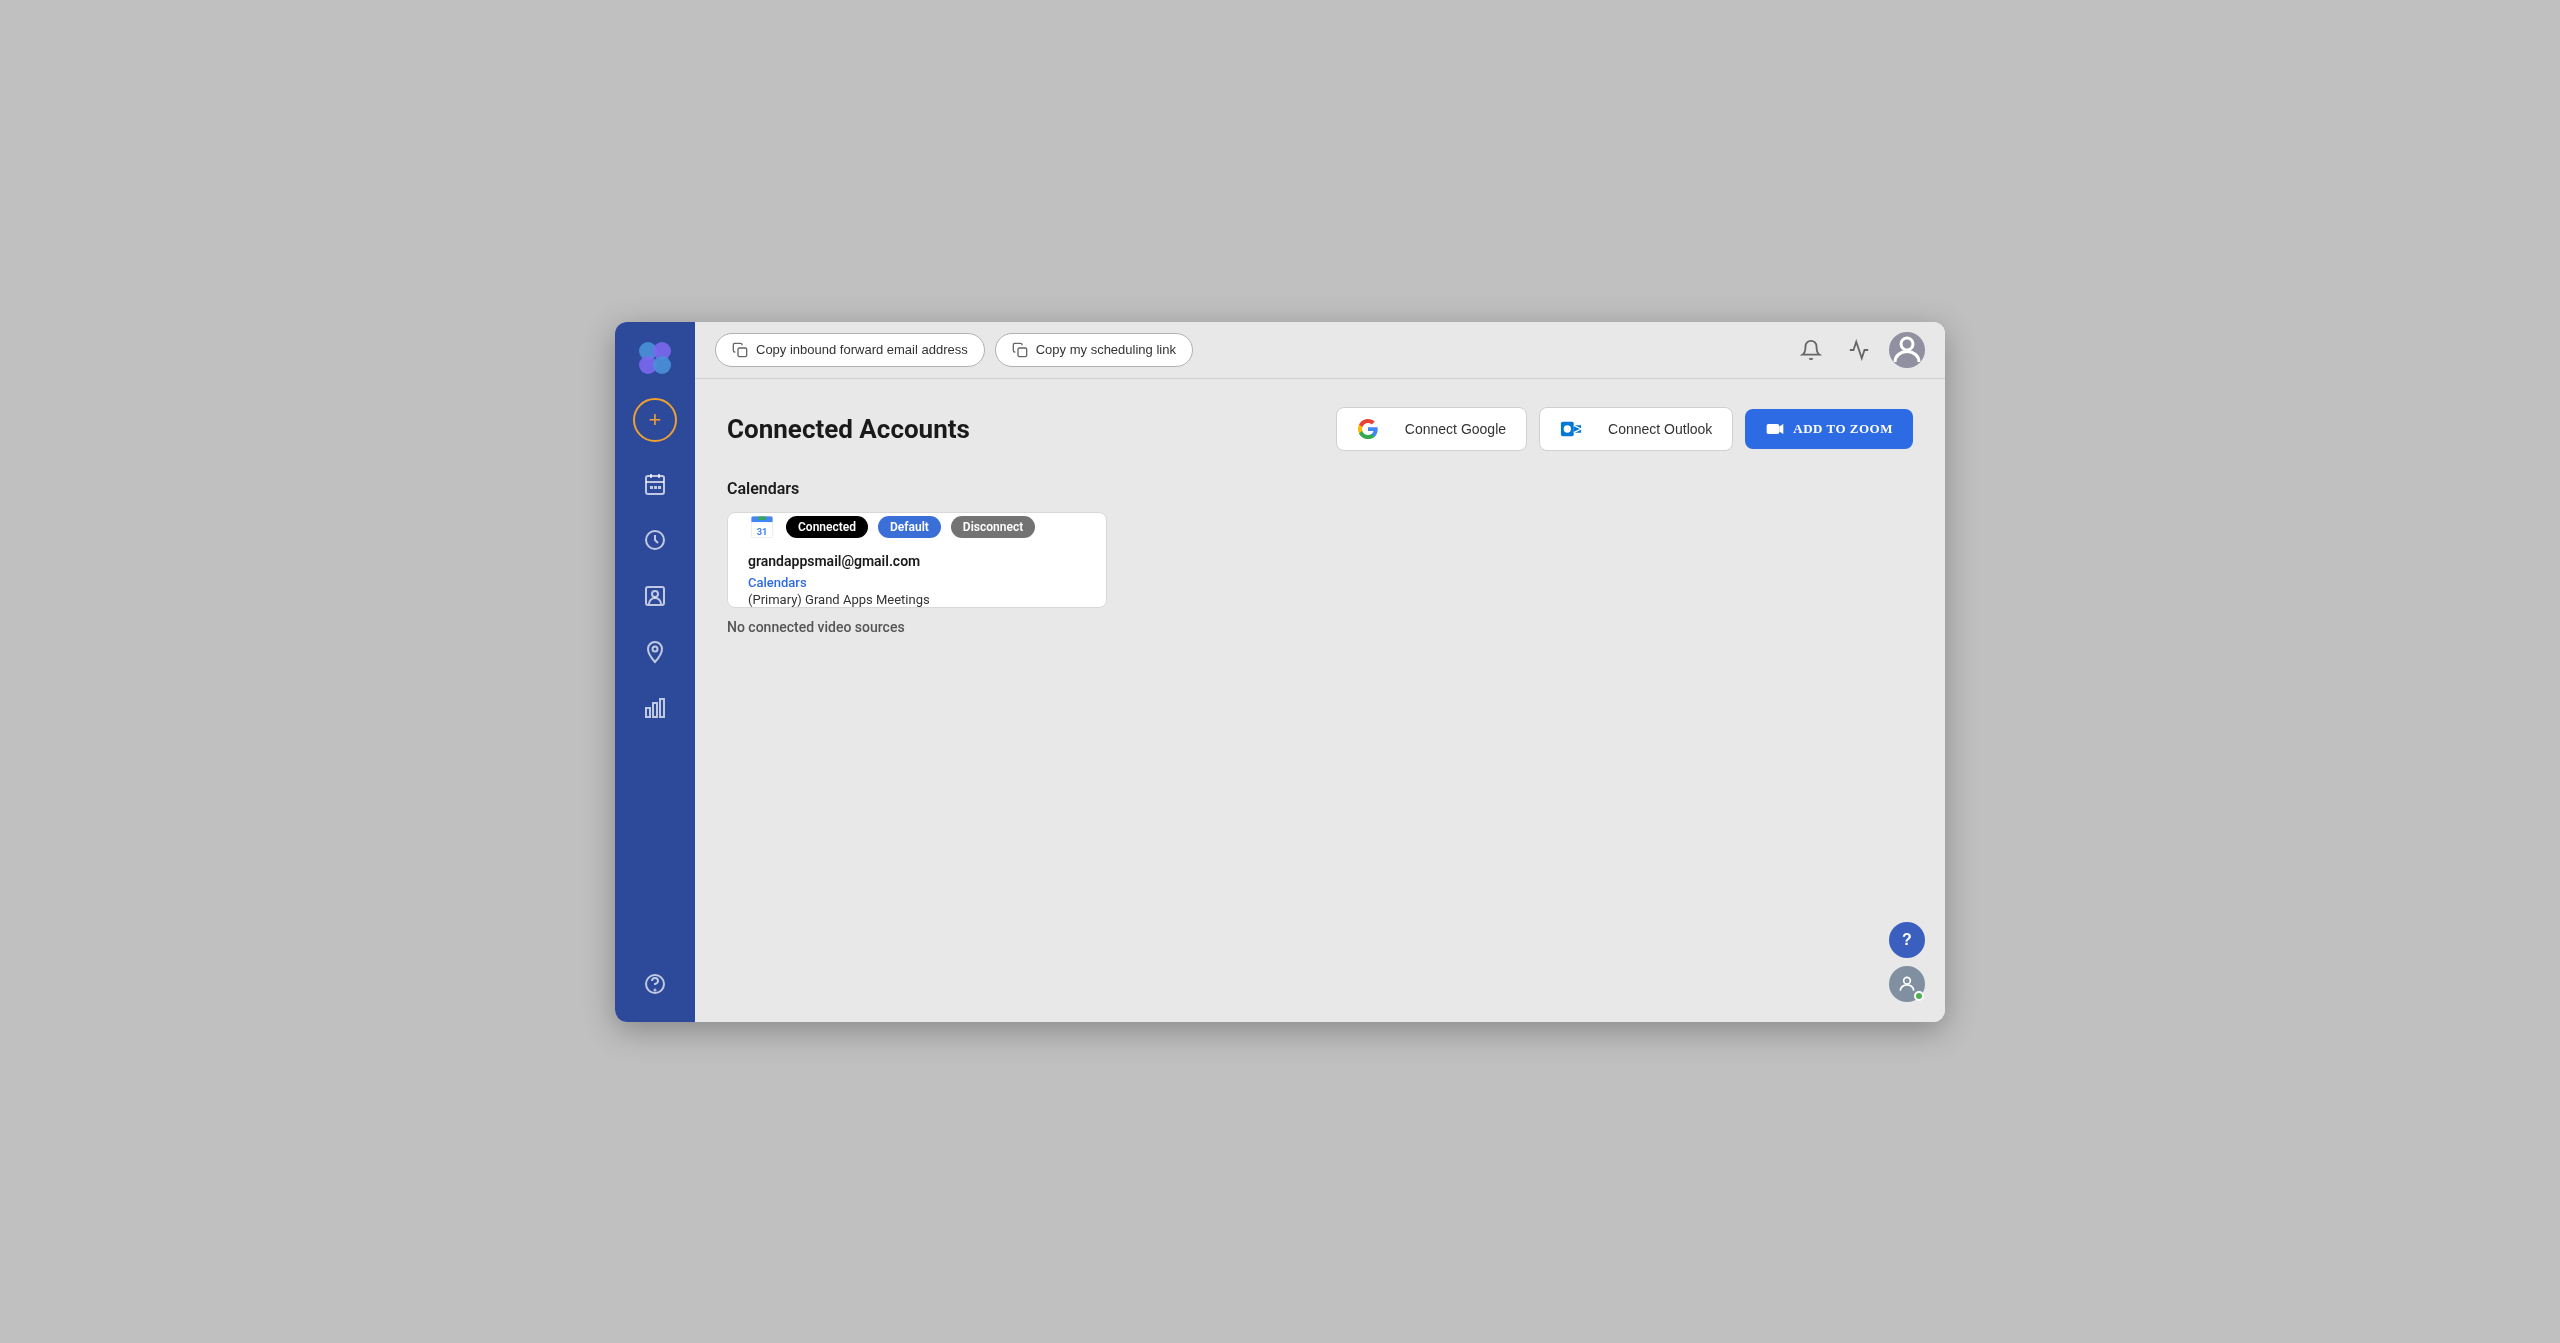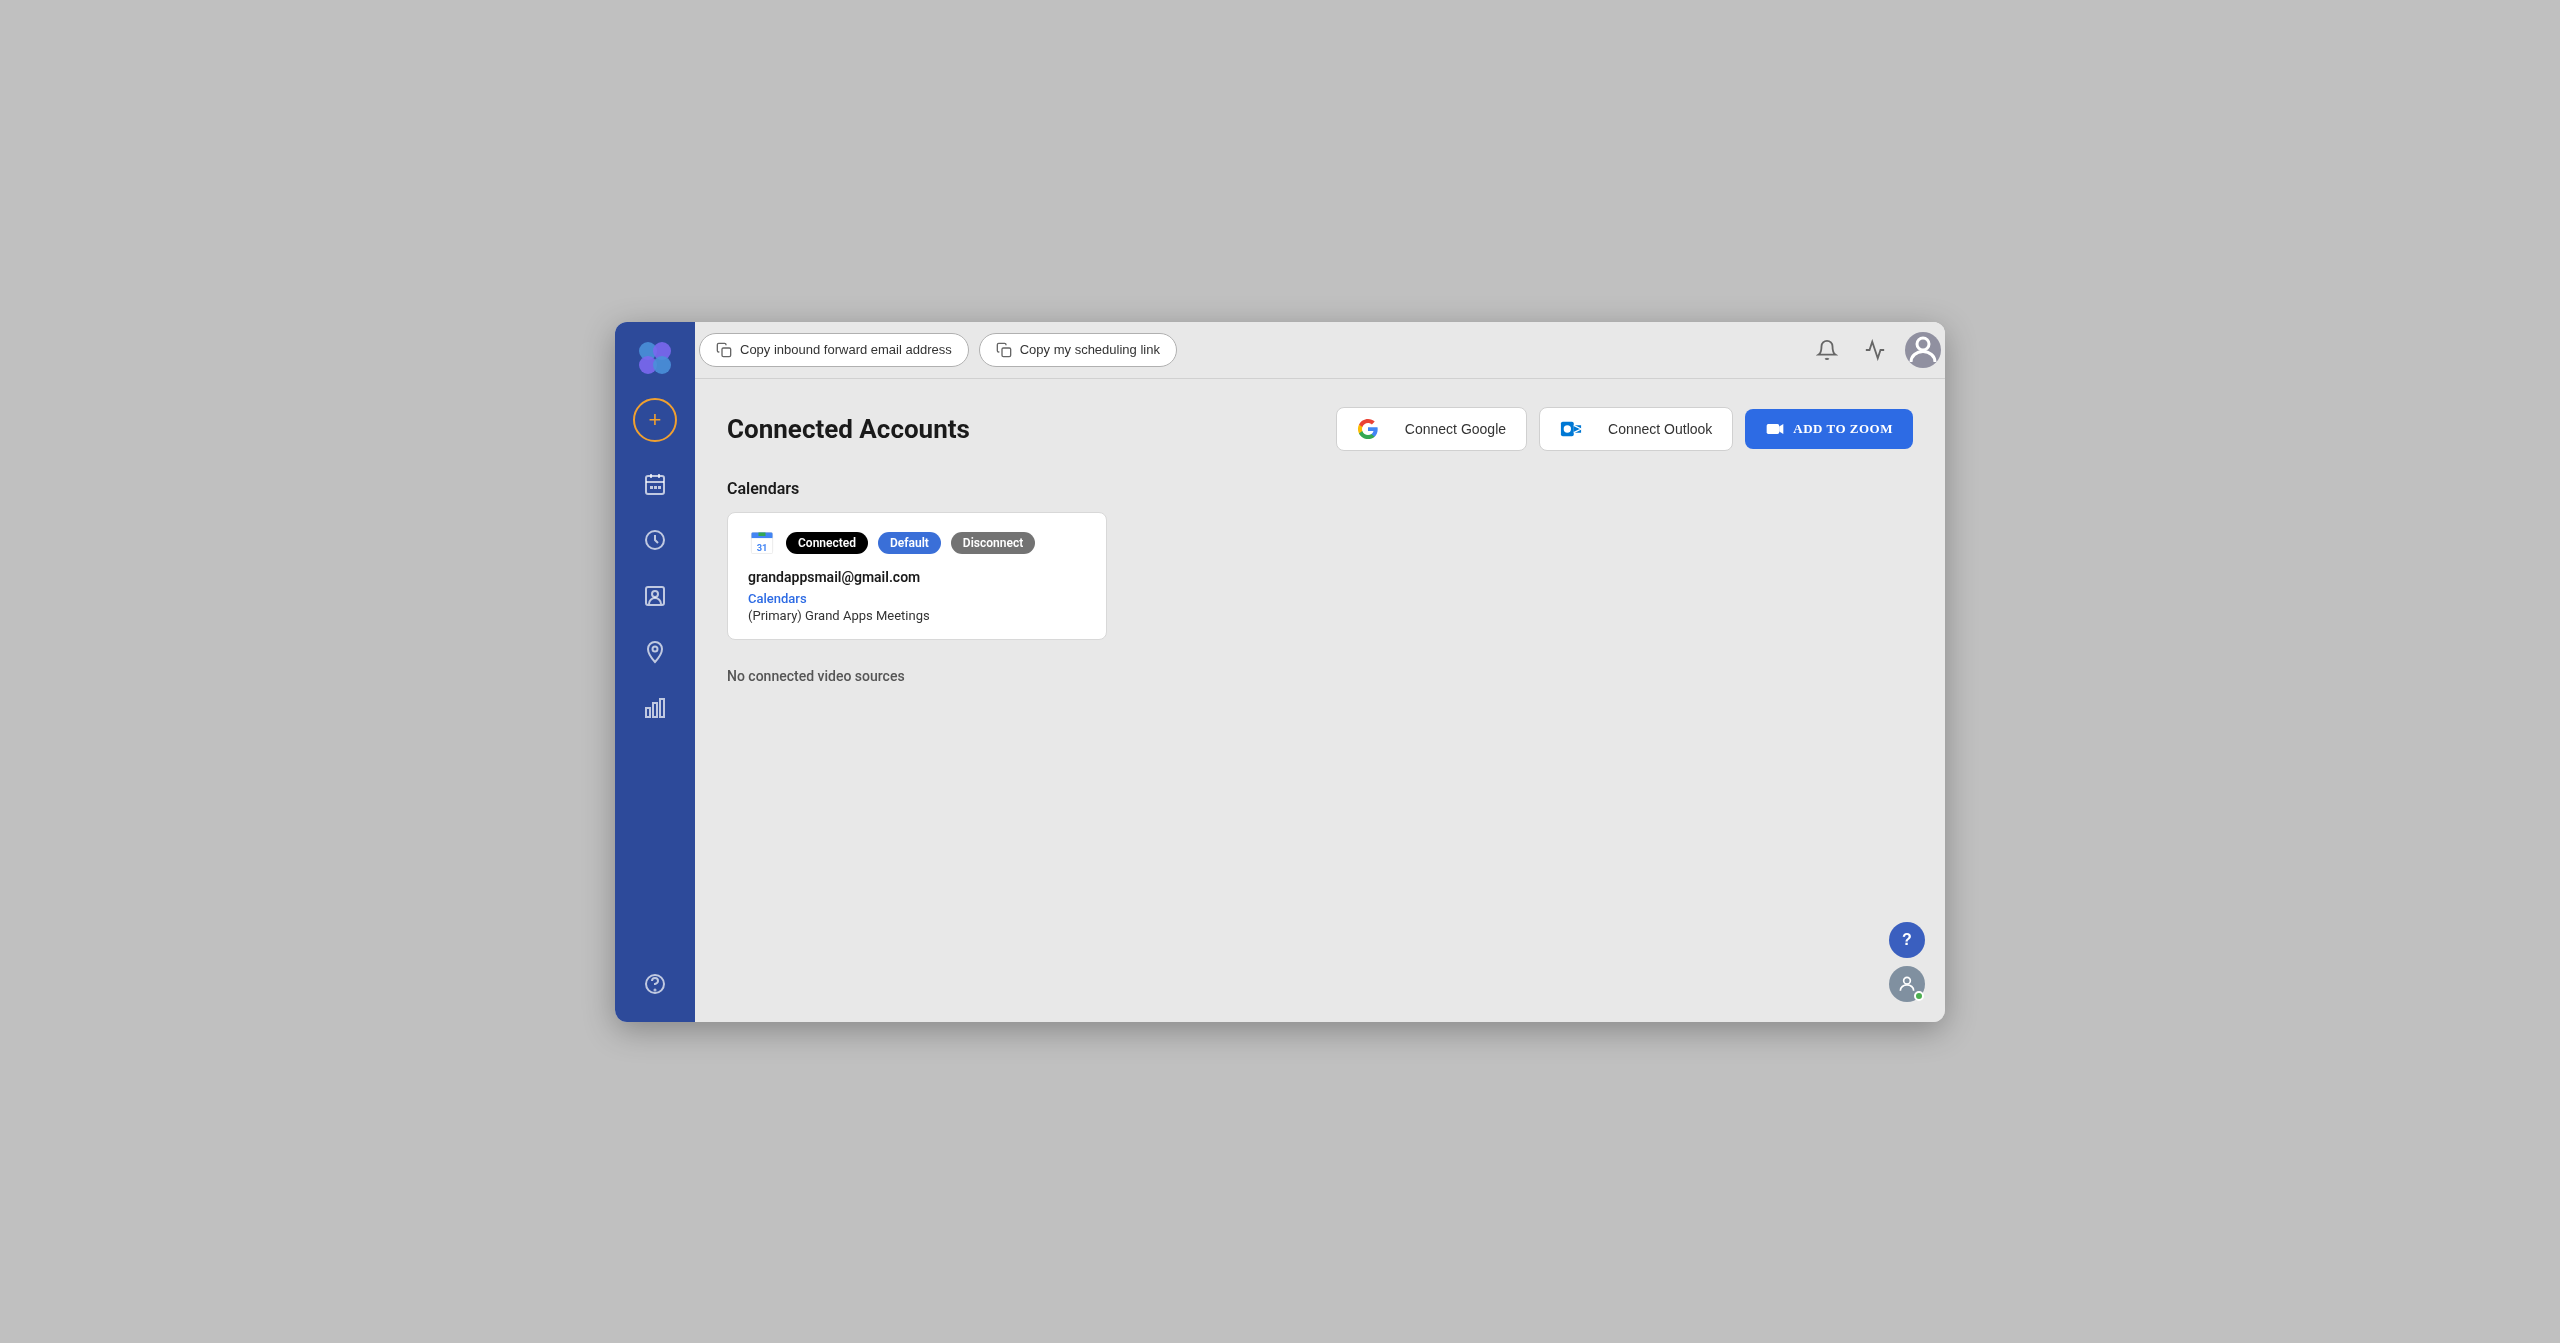--- a/index.html
+++ b/index.html
@@ -99,21 +99,21 @@
       flex: 1;
       display: flex;
       flex-direction: column;
       background: #e8e8e8;
       overflow: hidden;
     }
 
     
     .top-bar {
       background: #e8e8e8;
-      padding: 10px 4px;
+      padding: 10px 20px;
       display: flex;
       align-items: center;
       gap: 10px;
       border-bottom: 1px solid #d0d0d0;
     }
 
     .top-bar-btn {
       display: flex;
       align-items: center;
       gap: 8px;
@@ -240,23 +240,23 @@
       font-weight: 600;
       color: #1a1a1a;
       margin-bottom: 14px;
     }
 
     
     .calendar-card {
       background: white;
       border: 1px solid #d8d8d8;
       border-radius: 8px;
-      padding: 16px 20px;
+      padding: 0 20px;
       width: 380px;
-      margin-bottom: 28px;
+      margin-bottom: 11px;
     }
 
     .calendar-card-header {
       display: flex;
       align-items: center;
       gap: 10px;
       margin-bottom: 12px;
     }
 
     .google-calendar-icon {

